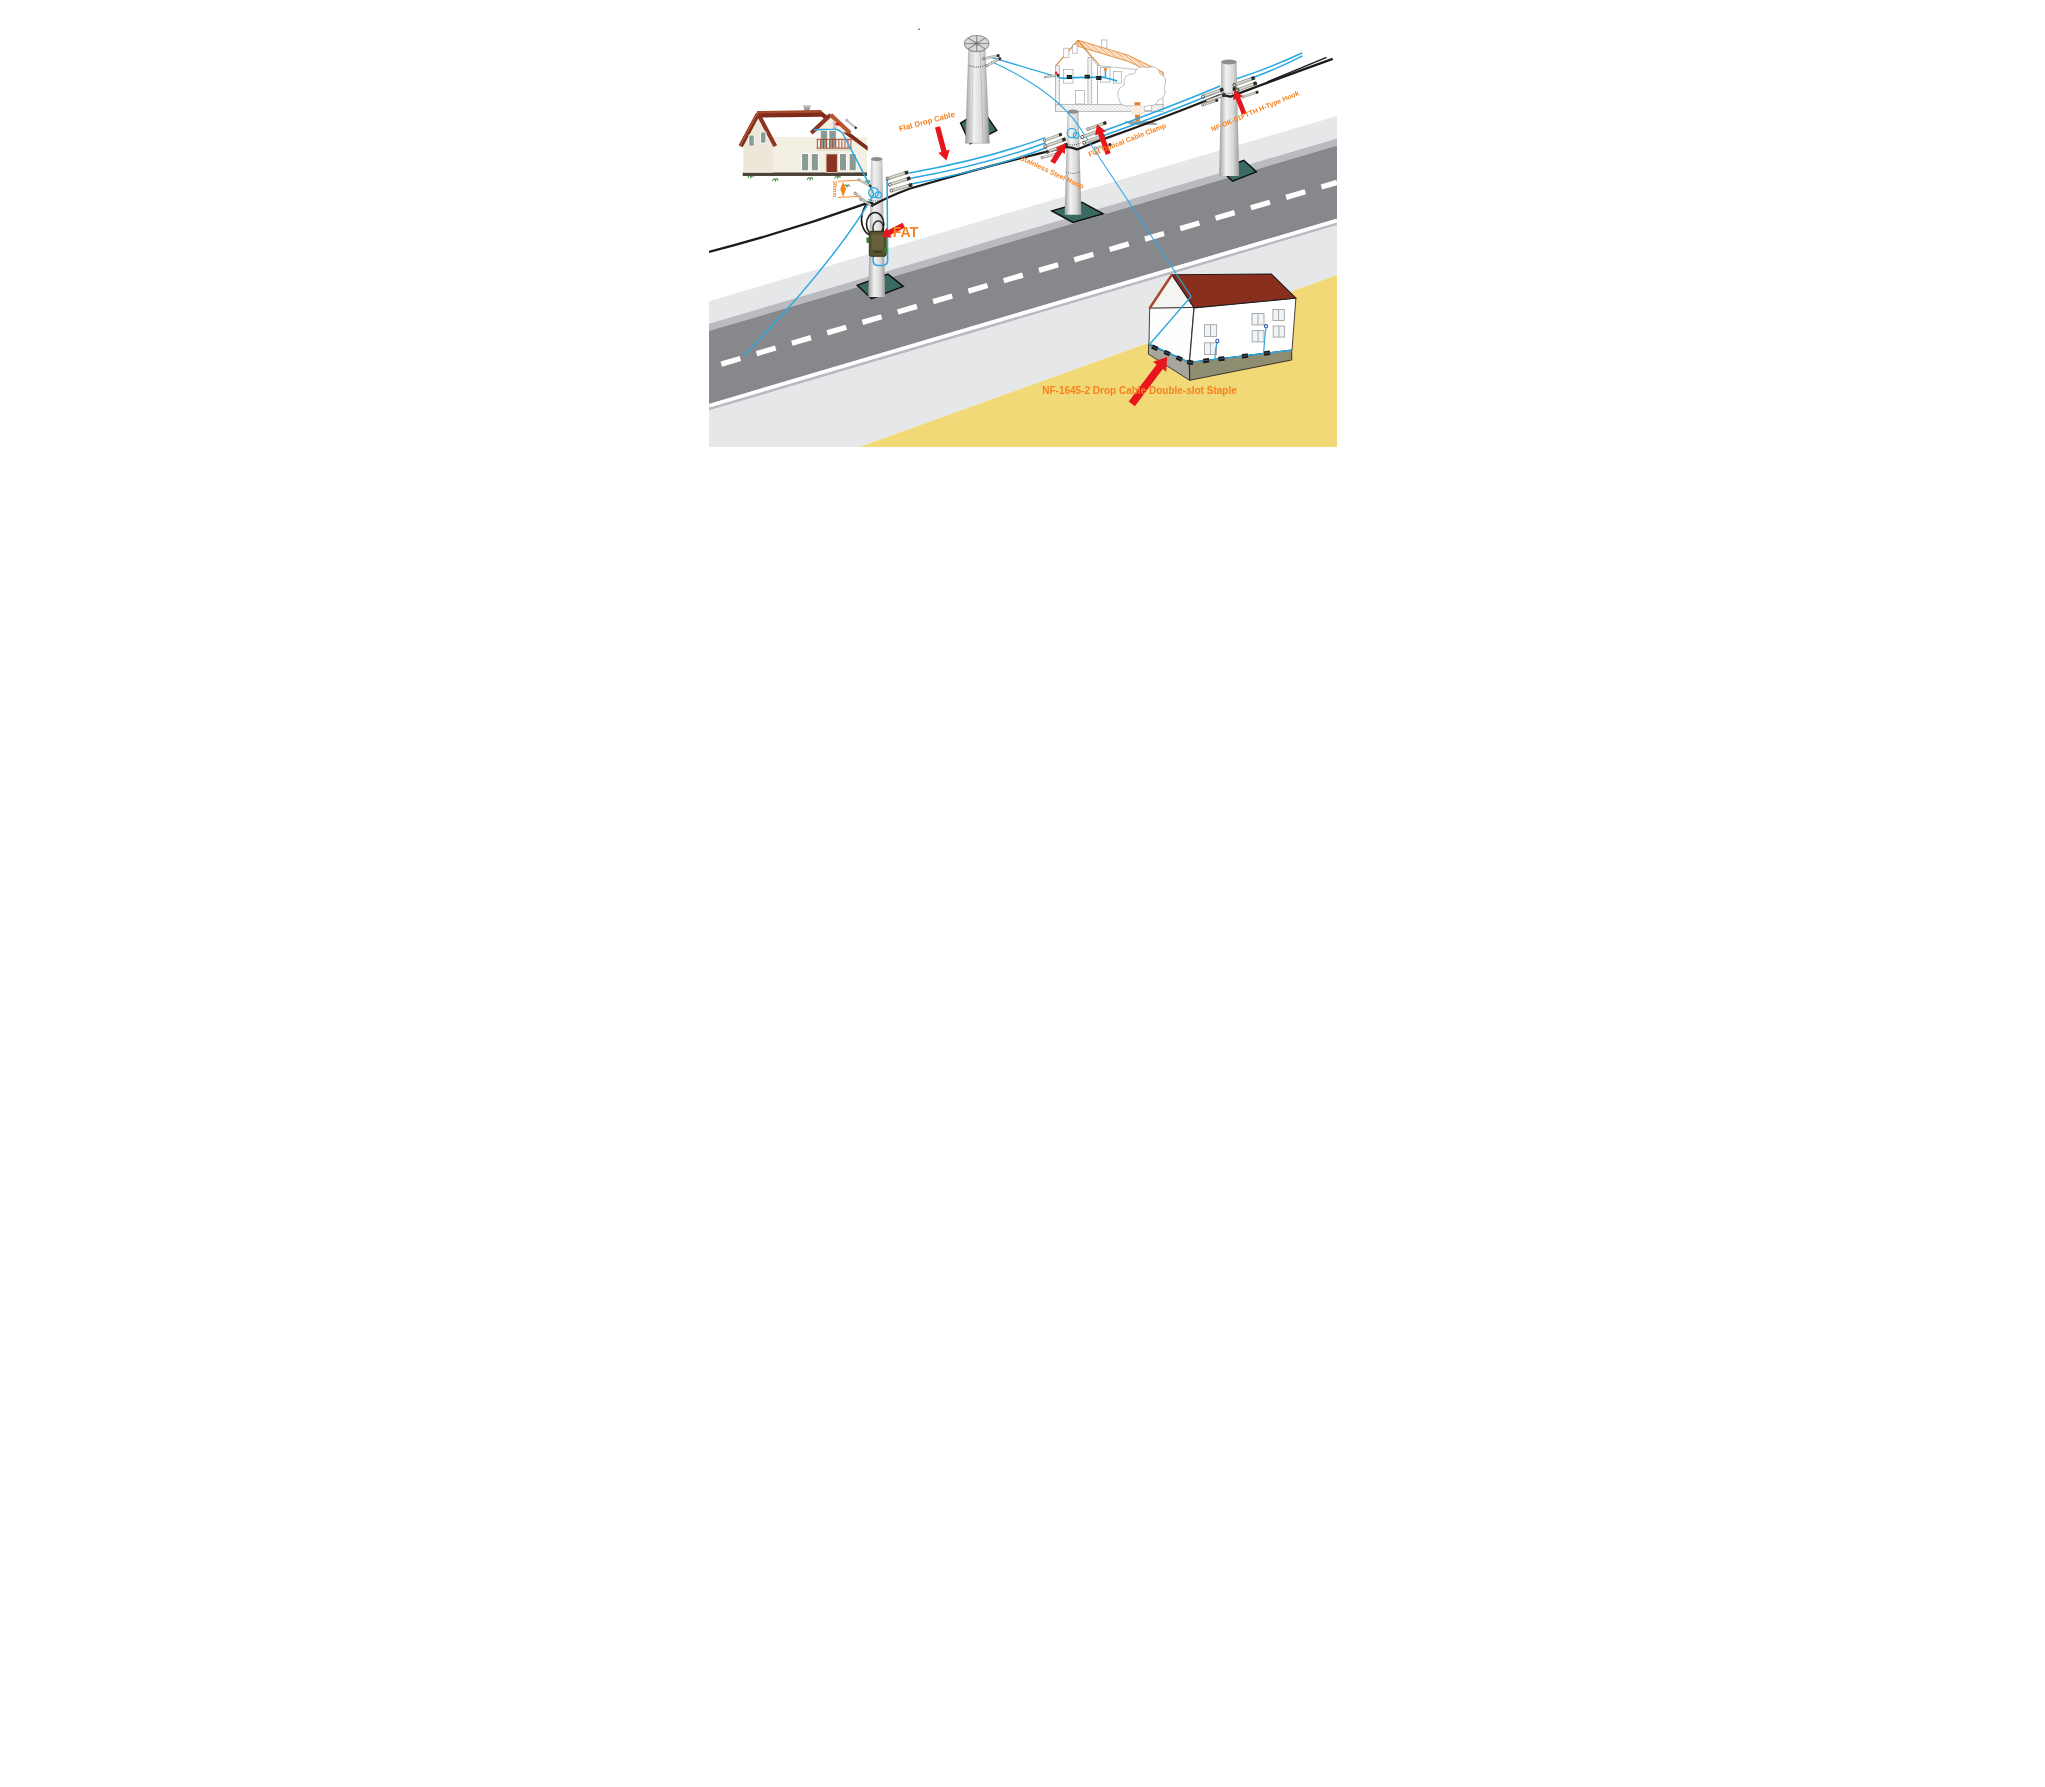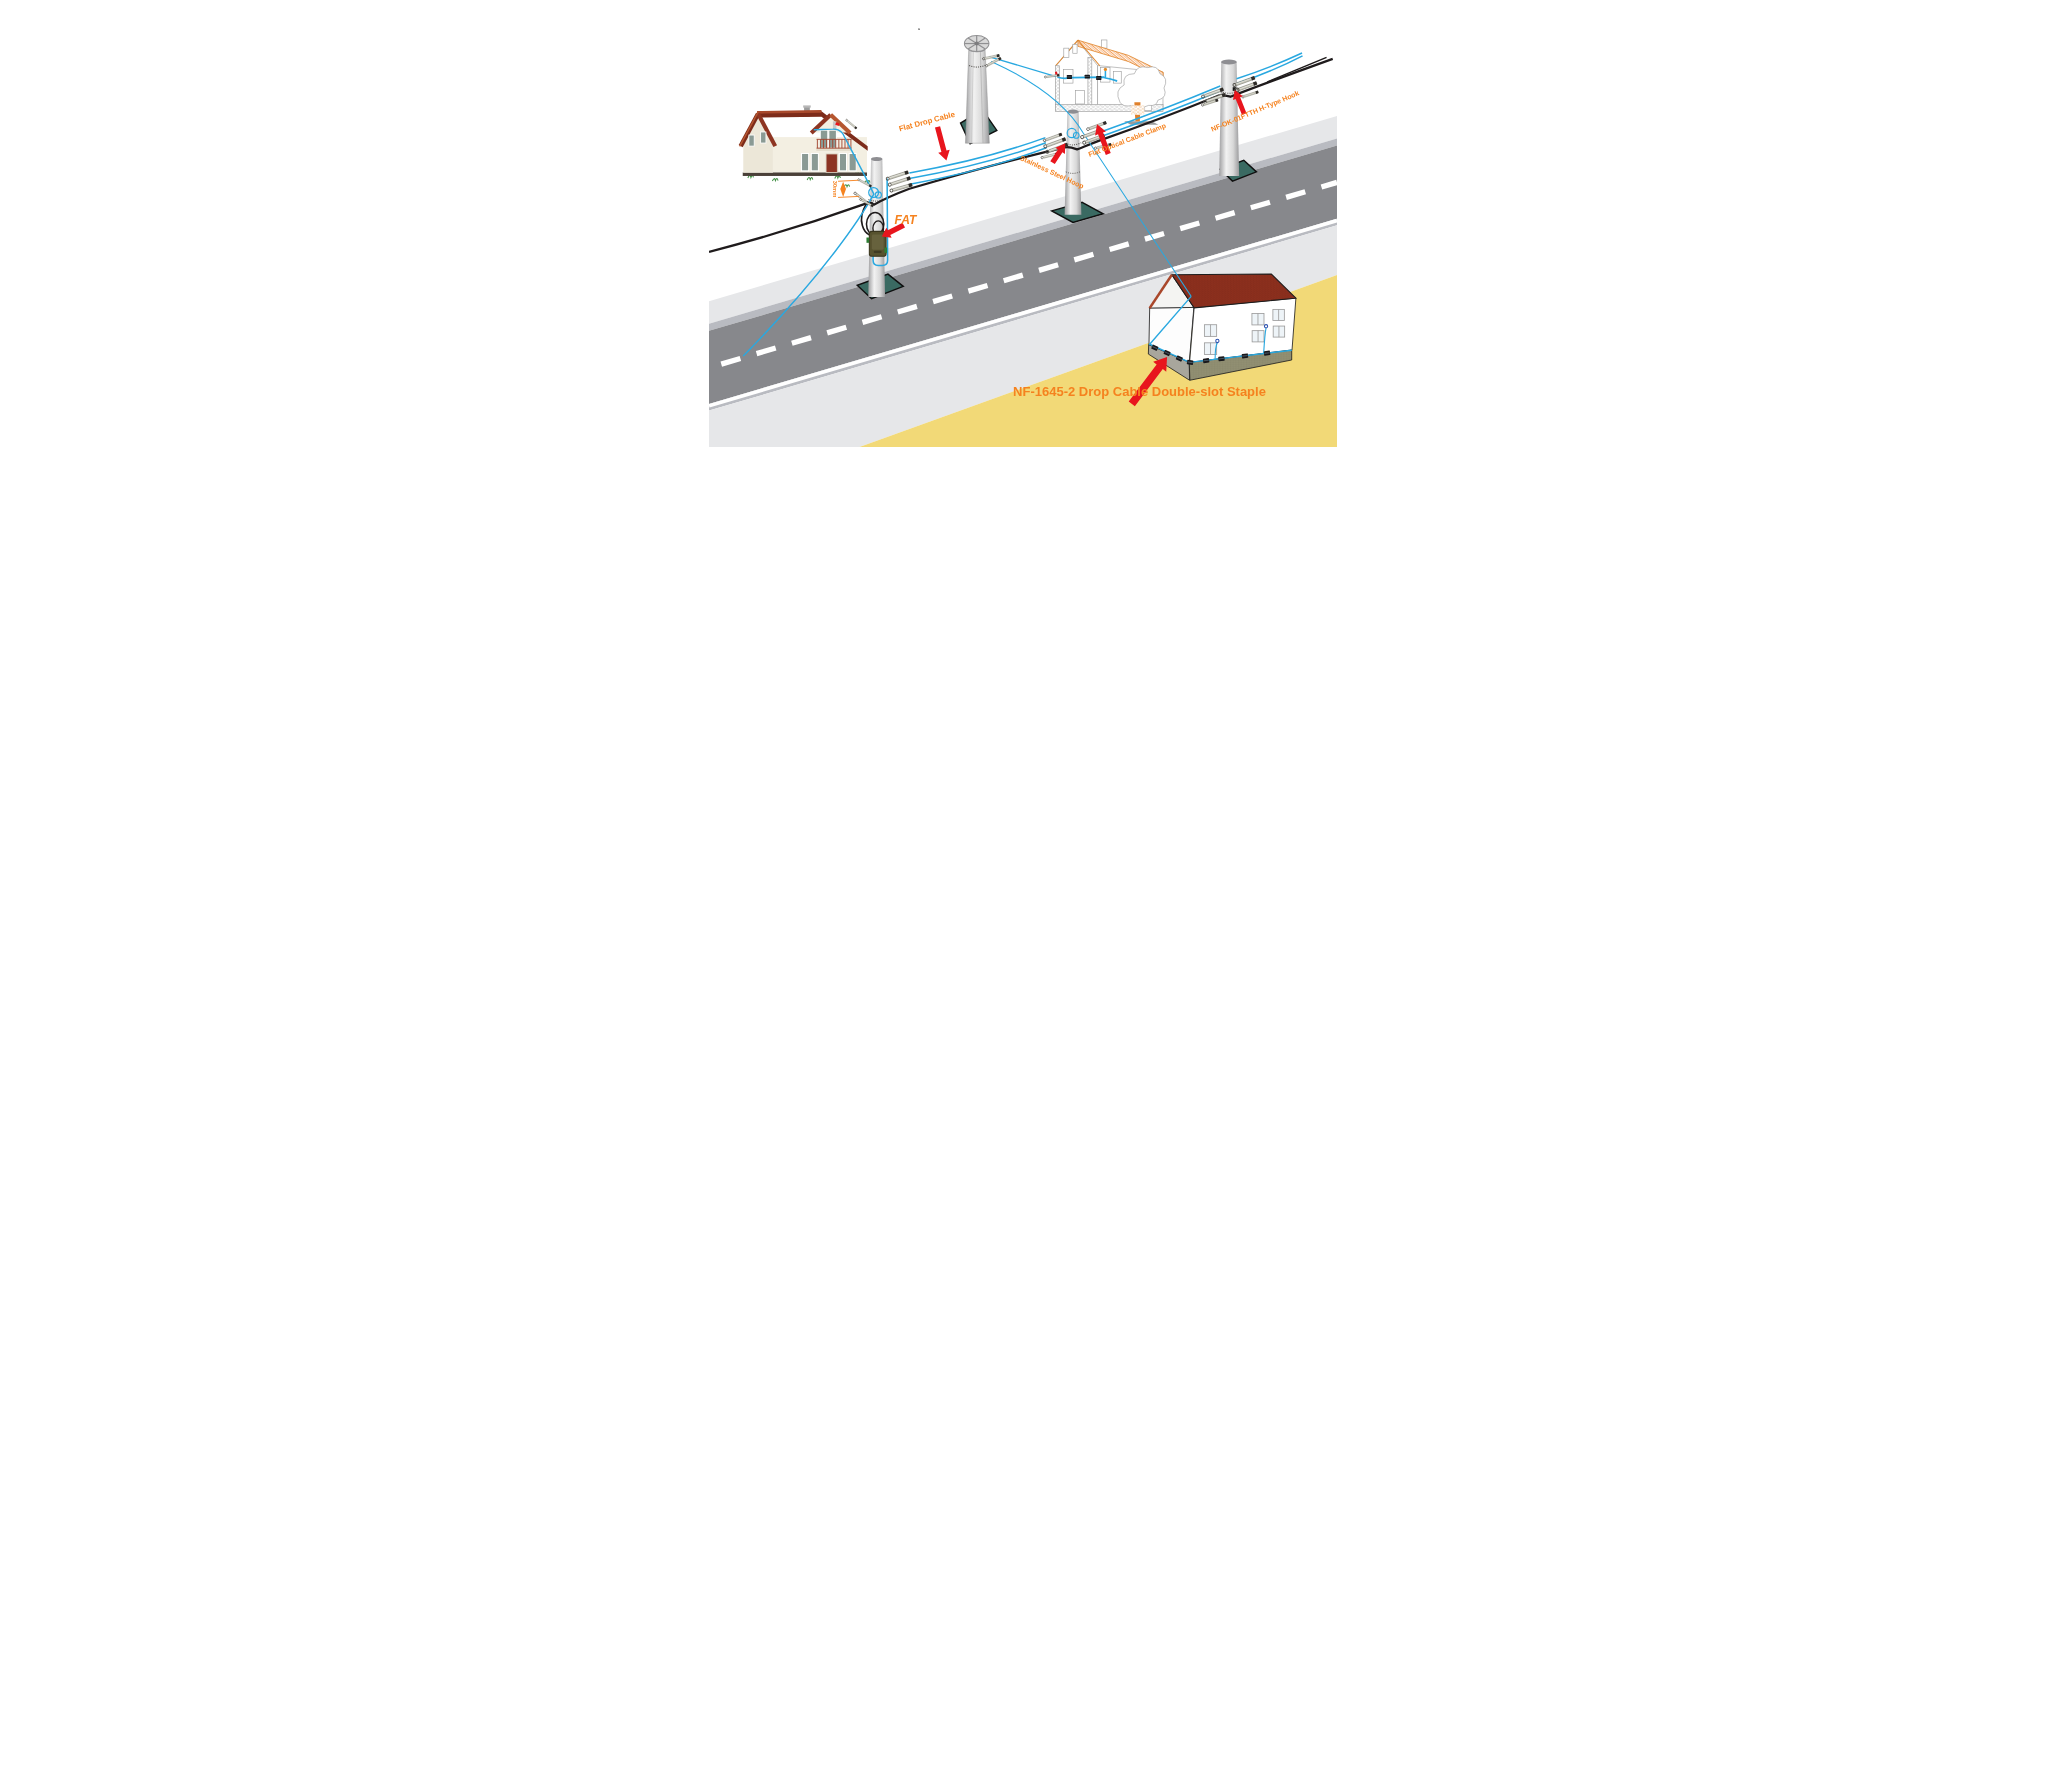--- a/index.html
+++ b/index.html
@@ -327,20 +327,20 @@
     <polygon points="2210,1247 2273,1485 2242,1493 2322,1570 2354,1463 2323,1471 2260,1233"></polygon>
     <polygon points="1893,2177 1749,2252 1735,2226 1690,2312 1786,2324 1773,2298 1917,2223"></polygon>
     <polygon points="3382,1604 3457,1489 3481,1505 3485,1400 3389,1445 3413,1461 3338,1576"></polygon>
     <polygon points="3929,1496 3853,1295 3882,1284 3795,1215 3776,1324 3805,1313 3881,1514"></polygon>
     <polygon points="5257,1106 5195,950 5221,940 5142,880 5125,978 5151,968 5213,1124"></polygon>
     <polygon points="4165,3973 4438,3609 4472,3634 4480,3490 4344,3538 4378,3563 4105,3927"></polygon>
   </g>
 </svg>
 
   <div class="lbl r-m15" style="left:218px;top:122px;font-size:7.8px;">Flat Drop Cable</div>
-  <div class="lbl" style="left:197px;top:220px;font-size:12px;font-style:italic;">FAT</div>
+  <div class="lbl" style="left:197px;top:232px;font-size:14px;">FAT</div>
   <div class="lbl r-90" style="left:125px;top:189px;font-size:5.7px;">30mm</div>
   <div class="lbl r-25" style="left:343px;top:172px;font-size:7px;">Stainless Steel Hoop</div>
   <div class="lbl r-m21" style="left:418px;top:140px;font-size:7px;">Flat Optical Cable Clamp</div>
   <div class="lbl r-m23" style="left:546px;top:111px;font-size:7px;">NF-OK-01FTTH H-Type Hook</div>
-  <div class="lbl" style="left:431px;top:391px;font-size:13px;">NF-1645-2 Drop Cable Double-slot Staple</div>
+  <div class="lbl" style="left:431px;top:391px;font-size:10px;">NF-1645-2 Drop Cable Double-slot Staple</div>
 </div>
 
 
 </body></html>

